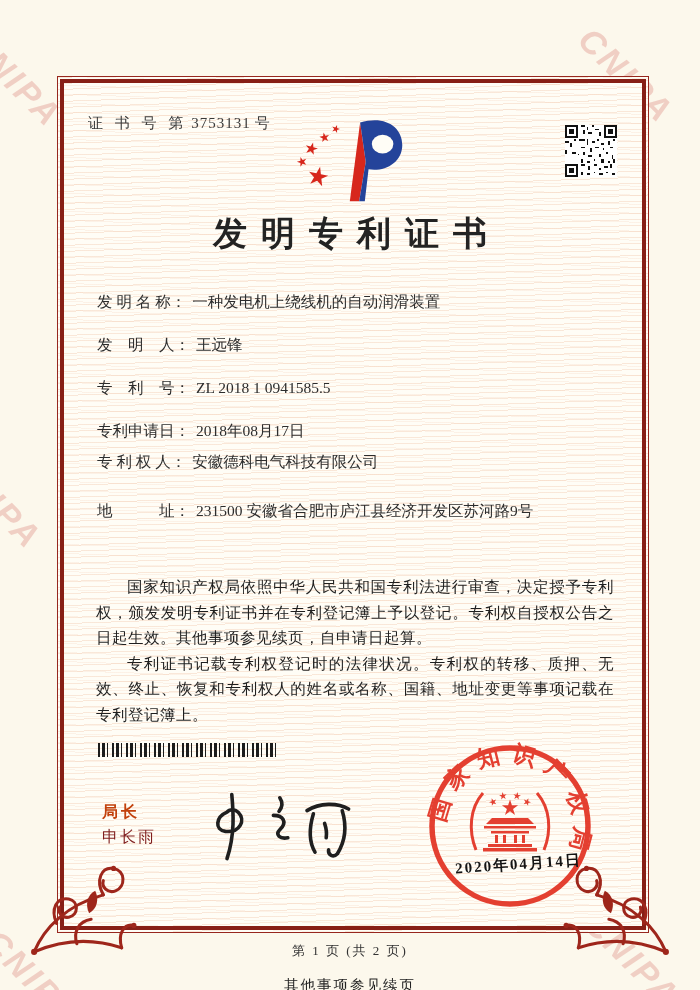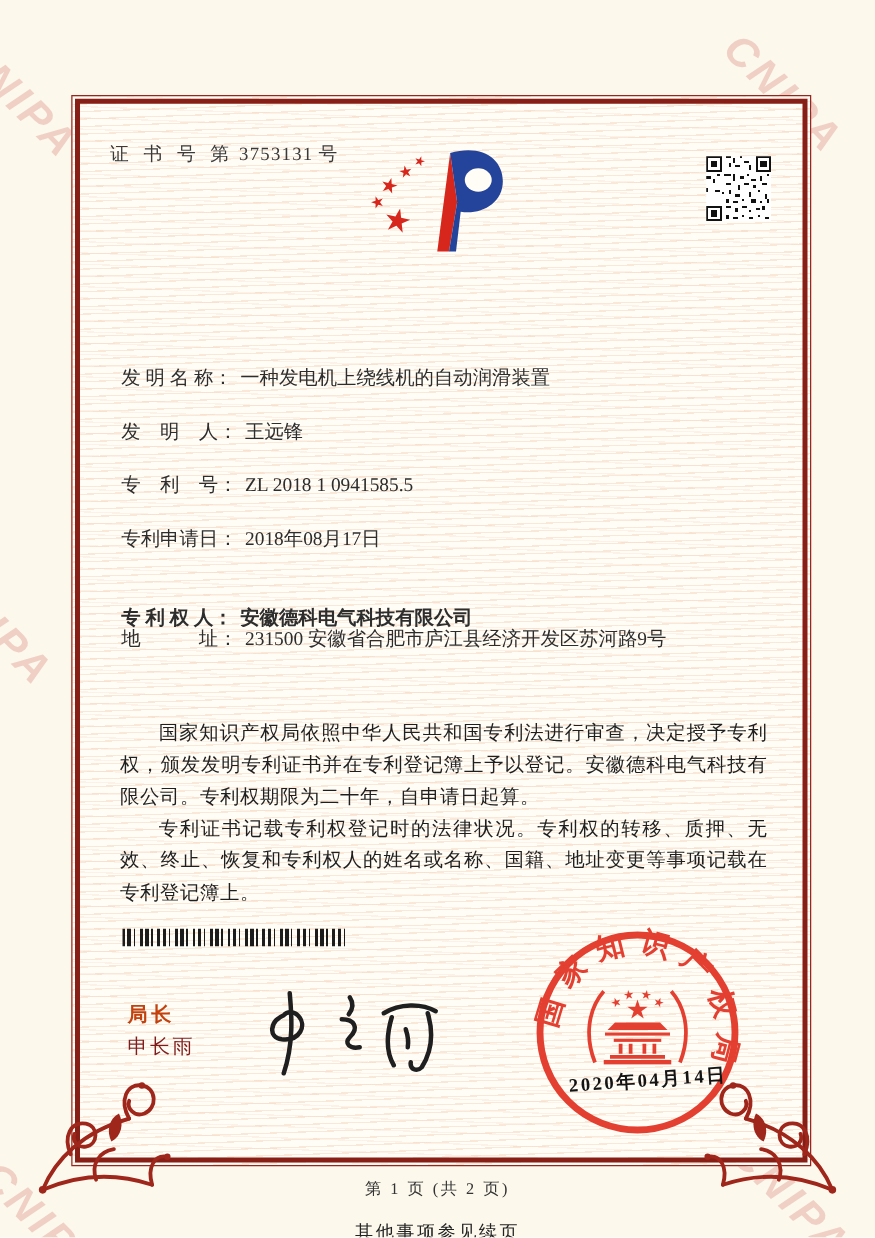--- a/index.html
+++ b/index.html
@@ -50,21 +50,21 @@
     position:absolute;left:0;right:0;top:211px;text-align:center;
     font-size:34px;font-weight:700;color:#232323;
     letter-spacing:14px;text-indent:14px;white-space:nowrap;
   }
   
   .field{
     position:absolute;left:97px;font-size:15.5px;color:#2d2d2d;white-space:nowrap;
   }
   .flab{display:inline-block;margin-right:6px;}
   .f1{top:292px;text-align:right;} .f2{top:335px;} .f3{top:378px;} .f4{top:421px;}
-  .f5{top:484px;font-weight:bold;} .f6{top:501px;} .f7{top:541px;}
+  .f5{top:452px;} .f6{top:501px;} .f7{top:541px;}
   .grant2{margin-left:54px;}
   
   .paras{
     position:absolute;left:96px;top:574px;width:518px;
     font-size:15.5px;line-height:25.5px;color:#1f1f1f;text-align:justify;
     letter-spacing:0.5px;
   }
   .paras p{margin:0;text-indent:2em;}
   
   .barcode{
@@ -209,20 +209,21 @@
         <rect x="23" y="1" width="5" height="5"></rect>
         <rect x="1" y="23" width="5" height="5"></rect>
       </g>
     <g fill="#111">
         <rect x="2" y="2" width="3" height="3"></rect>
         <rect x="24" y="2" width="3" height="3"></rect>
         <rect x="2" y="24" width="3" height="3"></rect>
       </g>
   </svg>
 
+  <div class="title">发明专利证书</div>
 
   <div class="field f1">
     <span class="flab">发 明 名 称：</span><span class="fval">一种发电机上绕线机的自动润滑装置</span>
   </div>
   <div class="field f2">
     <span class="flab">发　明　人：</span><span class="fval">王远锋</span>
   </div>
   <div class="field f3">
     <span class="flab">专　利　号：</span><span class="fval">ZL 2018 1 0941585.5</span>
   </div>
@@ -230,21 +231,21 @@
     <span class="flab">专利申请日：</span><span class="fval">2018年08月17日</span>
   </div>
   <div class="field f5">
     <span class="flab">专 利 权 人：</span><span class="fval">安徽德科电气科技有限公司</span>
   </div>
   <div class="field f6">
     <span class="flab">地　　　址：</span><span class="fval">231500 安徽省合肥市庐江县经济开发区苏河路9号</span>
   </div>
 
   <div class="paras">
-    <p>国家知识产权局依照中华人民共和国专利法进行审查，决定授予专利权，颁发发明专利证书并在专利登记簿上予以登记。安徽德科电气科技有限公司。专利权期限为二十年，自申请日起算。</p>
+    <p>国家知识产权局依照中华人民共和国专利法进行审查，决定授予专利权，颁发发明专利证书并在专利登记簿上予以登记。专利权自授权公告之日起生效。其他事项参见续页，自申请日起算。</p>
     <p>专利证书记载专利权登记时的法律状况。专利权的转移、质押、无效、终止、恢复和专利权人的姓名或名称、国籍、地址变更等事项记载在专利登记簿上。</p>
   </div>
 
   <div class="barcode"></div>
 
   <div class="signer-title">局长</div>
   <div class="signer-name">申长雨</div>
 
   <svg class="sig" viewBox="0 0 210 100">
     <g fill="none" stroke="#1f1f1f" stroke-width="4.5" stroke-linecap="round" stroke-linejoin="round">

